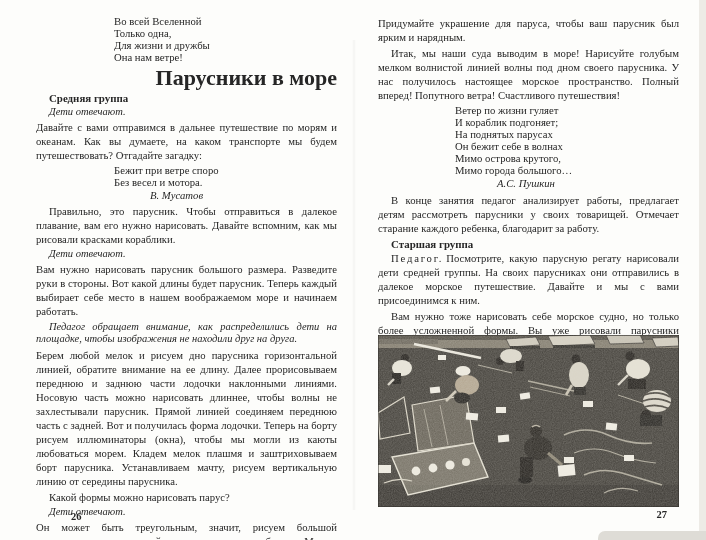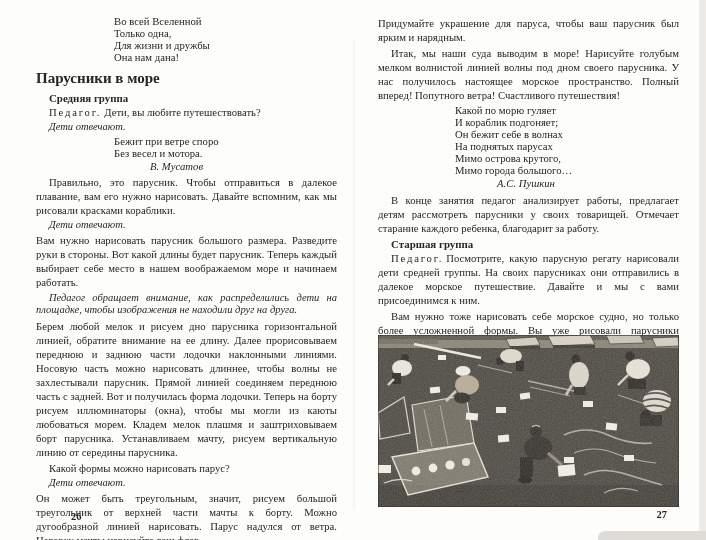--- a/index.html
+++ b/index.html
@@ -17,21 +17,21 @@
 
   .page{position:absolute;top:0;height:540px;}
   #left-page{left:36px;width:301px;padding-top:13px;}
   #right-page{left:378px;width:301px;padding-top:16px;}
 
   .para{margin:0 0 2px 0;font-size:10.7px;line-height:14px;text-align:justify;}
   .indent{text-indent:13px;}
   .stage{font-style:italic;font-size:10.5px;line-height:12px;margin:2px 0 2px 13px;}
   .stage-block{font-style:italic;font-size:10.5px;line-height:12px;margin:3px 0 3px 0;text-indent:13px;text-align:justify;}
   .group-head{font-weight:bold;font-size:10.9px;line-height:12px;margin:3px 0 1px 13px;}
-  .chapter-title{font-weight:bold;font-size:15px;line-height:20px;text-align:left;margin:5px 0 4px 0;}
+  .chapter-title{font-weight:bold;font-size:22px;line-height:20px;text-align:right;margin:5px 0 4px 0;}
   .poem{margin:2px 0 0 78px;font-size:10.7px;line-height:12px;}
   .poem div{white-space:nowrap;}
   .poem-author{font-style:italic;font-size:10.7px;line-height:12px;margin:1px 0 3px 114px;}
   .poem-author-r{font-style:italic;font-size:10.7px;line-height:12px;margin:1px 0 4px 119px;}
   .speaker{letter-spacing:1.8px;margin-right:3px;}
   .pagenum{position:absolute;font-weight:bold;font-size:10.5px;}
   #pn-left{left:0px;top:511px;margin-left:35px;}
   #pn-right{right:12px;top:509px;}
   .photo{position:absolute;left:0px;top:335px;width:301px;height:172px;display:block;}
 </style>
@@ -39,31 +39,31 @@
 <body>
 
 <div class="spread">
 
   <div class="page" id="left-page">
 
     <div class="poem">
       <div>Во всей Вселенной</div>
       <div>Только одна,</div>
       <div>Для жизни и дружбы</div>
-      <div>Она нам дана!</div>
+      <div>Она нам ветре!</div>
     </div>
 
     <div class="chapter-title">Парусники в море</div>
 
     <div class="group-head">Средняя группа</div>
 
-    <p class="para" style="margin-left:13px"><span class="speaker">Педагог.</span><span>Дети, вы любите путешествовать?</span></p>
 
     <div class="stage">Дети отвечают.</div>
 
+    <p class="para">Давайте с вами отправимся в дальнее путешествие по морям и океанам. Как вы думаете, на каком транспорте мы будем путешествовать? Отгадайте загадку:</p>
 
     <div class="poem">
       <div>Бежит при ветре споро</div>
       <div>Без весел и мотора.</div>
     </div>
     <div class="poem-author">В. Мусатов</div>
 
     <p class="para indent">Правильно, это парусник. Чтобы отправиться в далекое плавание, вам его нужно нарисовать. Давайте вспомним, как мы рисовали красками кораблики.</p>
 
     <div class="stage">Дети отвечают.</div>
@@ -83,24 +83,24 @@
     <div class="pagenum" id="pn-left">26</div>
   </div>
 
   <div class="page" id="right-page">
 
     <p class="para">Придумайте украшение для паруса, чтобы ваш парусник был ярким и нарядным.</p>
 
     <p class="para indent">Итак, мы наши суда выводим в море! Нарисуйте голубым мелком волнистой линией волны под дном своего парусника. У нас получилось настоящее морское пространство. Полный вперед! Попутного ветра! Счастливого путешествия!</p>
 
     <div class="poem" style="margin-left:77px">
-      <div>Какой по морю гуляет</div>
+      <div>Ветер по жизни гуляет</div>
       <div>И кораблик подгоняет;</div>
+      <div>На поднятых парусах</div>
       <div>Он бежит себе в волнах</div>
-      <div>На поднятых парусах</div>
       <div>Мимо острова крутого,</div>
       <div>Мимо города большого…</div>
     </div>
     <div class="poem-author-r">А.С. Пушкин</div>
 
     <p class="para indent">В конце занятия педагог анализирует работы, предлагает детям рассмотреть парусники у своих товарищей. Отмечает старание каждого ребенка, благодарит за работу.</p>
 
     <div class="group-head">Старшая группа</div>
 
     <p class="para" style="text-indent:13px"><span class="speaker">Педагог.</span><span>Посмотрите, какую парусную регату нарисовали дети средней группы. На своих парусниках они отправились в далекое морское путешествие. Давайте и мы с вами присоединимся к ним.</span></p>

